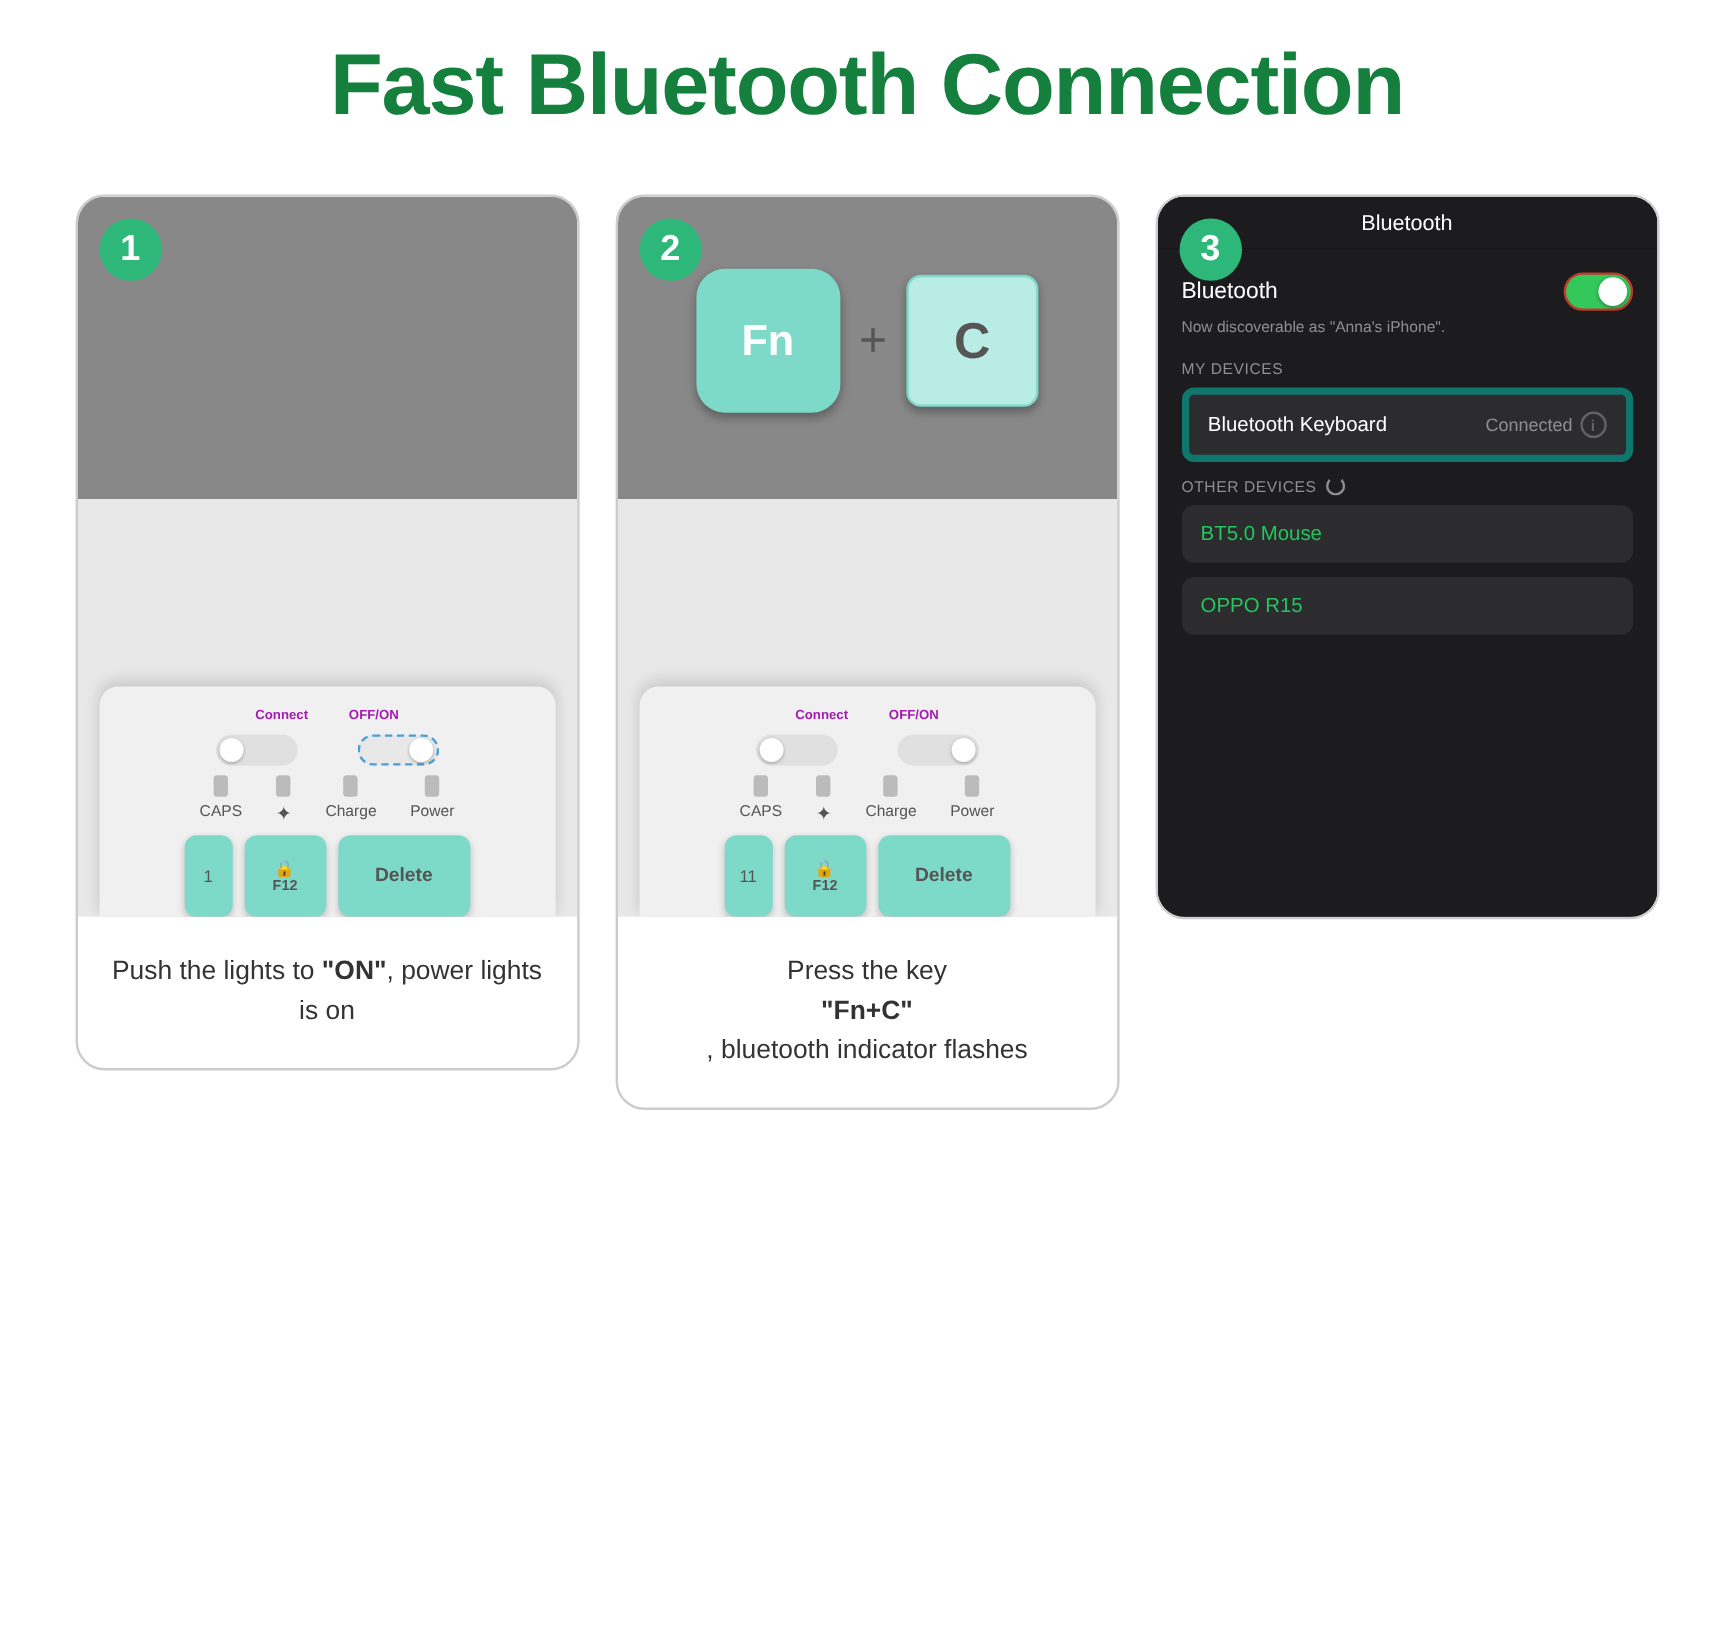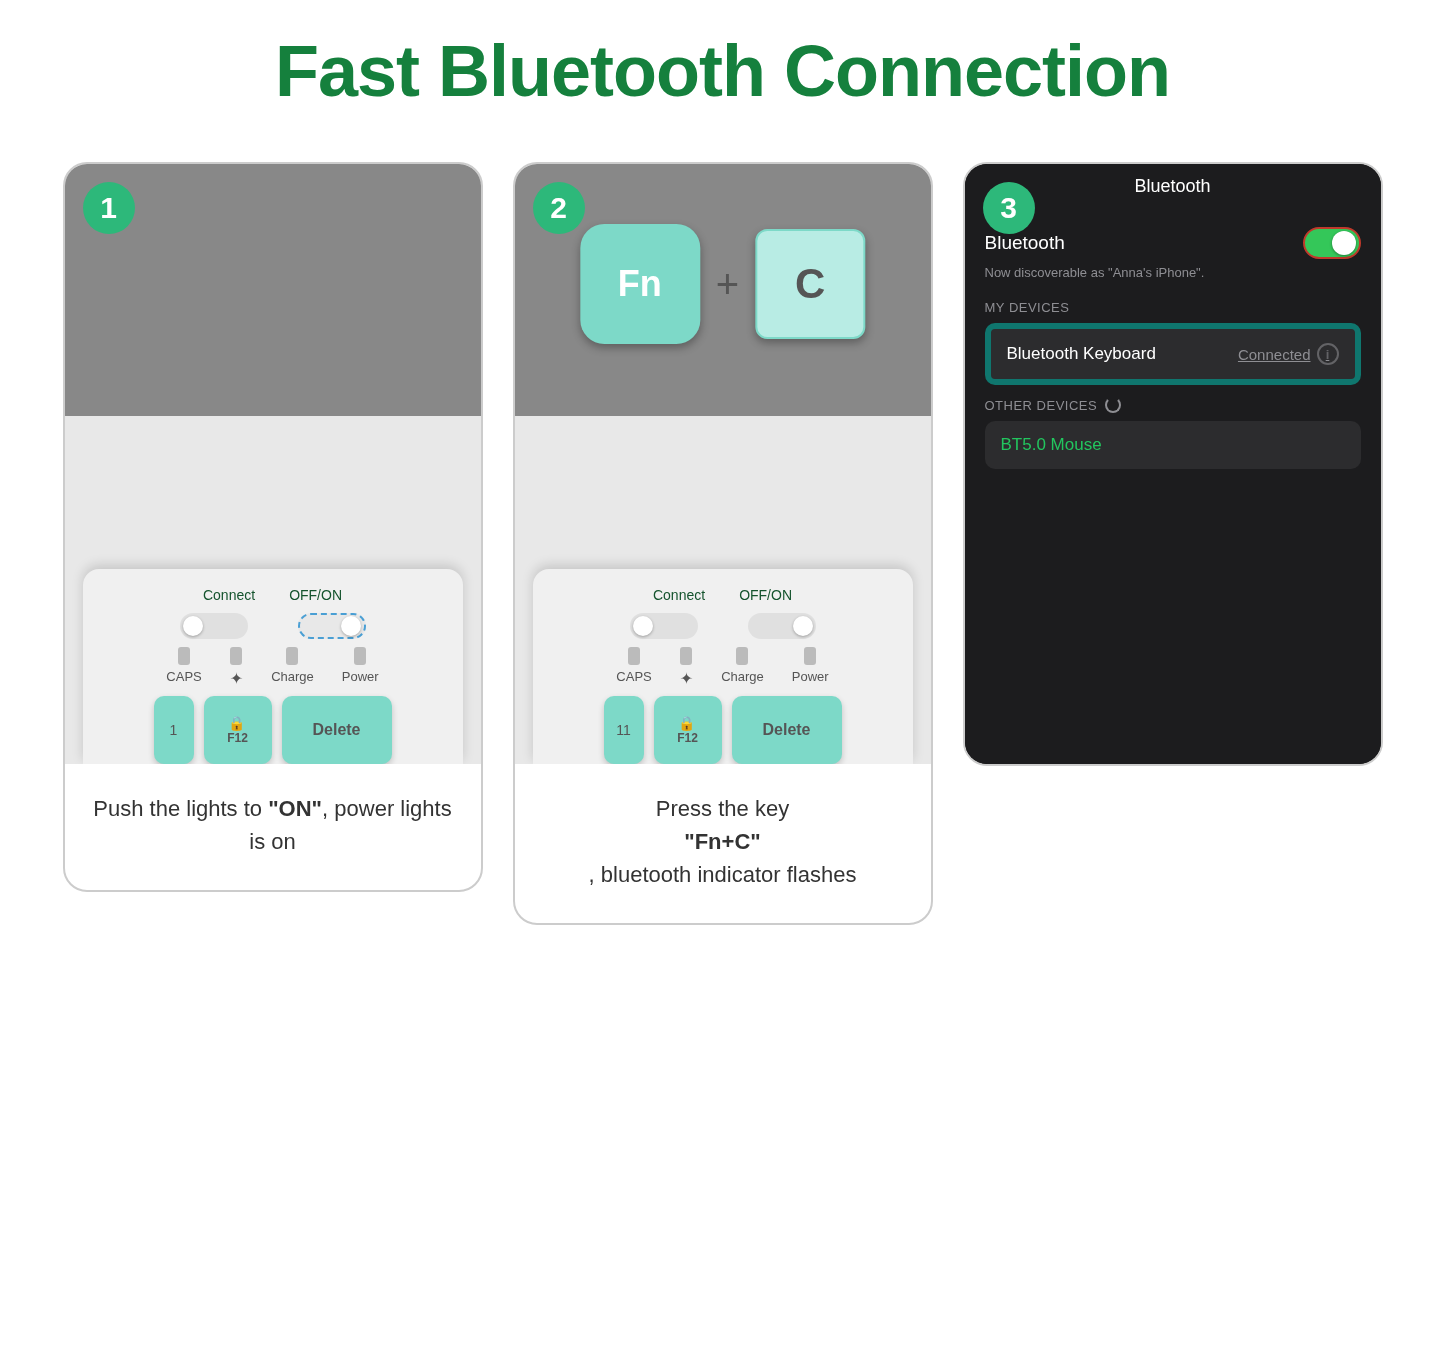--- a/index.html
+++ b/index.html
@@ -152,23 +152,23 @@
     }
 
     .switch-label-row {
       display: flex;
       justify-content: center;
       gap: 34px;
       margin-bottom: 10px;
     }
 
     .switch-label {
-      font-size: 14px;
-      color: #14532d;
-      font-weight: 400;
+      font-size: 11px;
+      color: #a21caf;
+      font-weight: 700;
     }
 
     .switch-btn {
       width: 68px;
       height: 26px;
       background: #e0e0e0;
       border-radius: 13px;
       display: flex;
       align-items: center;
       padding: 3px;
@@ -365,21 +365,20 @@
       color: #fff;
       font-size: 17px;
     }
 
     .device-status {
       color: #8e8e93;
       font-size: 15px;
       display: flex;
       align-items: center;
       gap: 6px;
-      text-decoration: underline;
     }
 
     .info-btn {
       width: 22px;
       height: 22px;
       border-radius: 50%;
       border: 2px solid #636366;
       color: #636366;
       display: flex;
       align-items: center;
@@ -579,19 +578,22 @@
           </div>
 
           <div class="other-section">
             <div class="other-header">
               <span class="section-header" style="margin-bottom:0">OTHER DEVICES</span>
               <div class="spinner"></div>
             </div>
             <div class="device-row">
               <span class="other-device-name">BT5.0 Mouse</span>
             </div>
+            <div class="device-row">
+              <span class="other-device-name">OPPO R15</span>
+            </div>
           </div>
         </div>
       </div>
     </div>
   </div>
 
 </div>
 
 </body></html>

